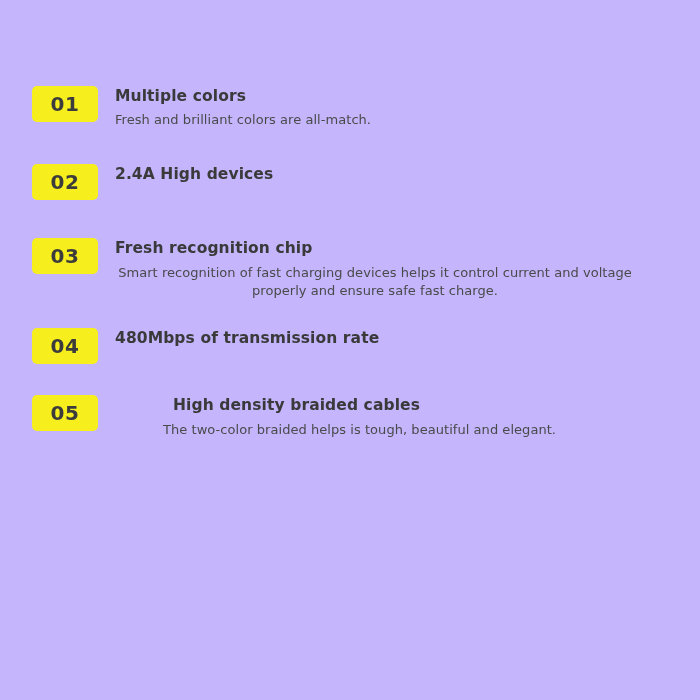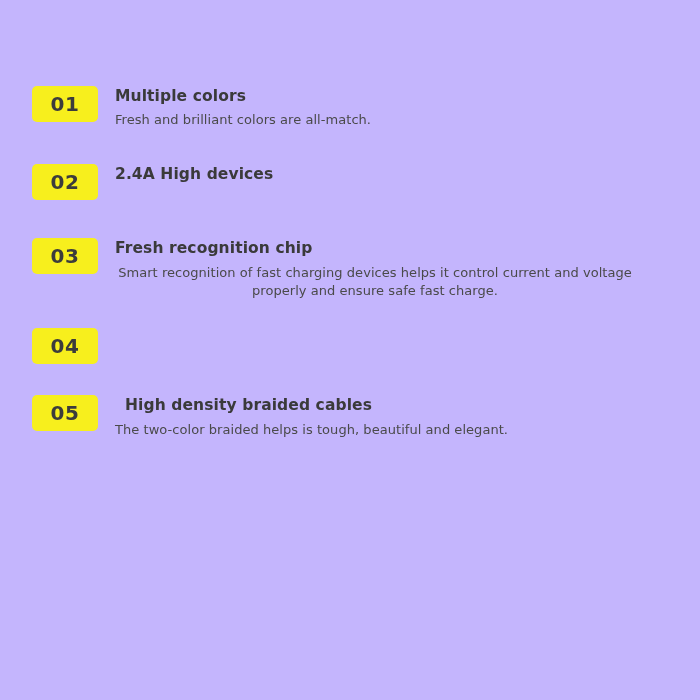--- a/index.html
+++ b/index.html
@@ -65,21 +65,21 @@
     margin: 0;
     max-width: 530px;
     letter-spacing: 0.05px;
   }
 
   
   .item-1 { margin-bottom: 34px; }
   .item-2 { margin-bottom: 38px; }
   .item-3 { margin-bottom: 27px; }
   .item-4 { }
-  .item-5 { margin-bottom: 0; }
+  .item-5 { margin-bottom: 0; gap: 48px; }
   .item-3 .feature-desc { max-width: 520px; text-align: center; }
   .item-5 .feature-title { margin-left: 10px; }
 </style>
 </head>
 <body>
 
 <div class="page">
   <div class="feature-list">
 
     <div class="feature-item item-1">
@@ -101,20 +101,21 @@
       <div class="badge">03</div>
       <div class="feature-text">
         <p class="feature-title">Fresh recognition chip</p>
         <p class="feature-desc">Smart recognition of fast charging devices helps it control current and voltage properly and ensure safe fast charge.</p>
       </div>
     </div>
 
     <div class="feature-item item-4">
       <div class="badge">04</div>
       <div class="feature-text">
+        <p class="feature-title">480Mbps of transmission rate</p>
       </div>
     </div>
 
     <div class="feature-item item-5">
       <div class="badge">05</div>
       <div class="feature-text">
         <p class="feature-title">High density braided cables</p>
         <p class="feature-desc">The two-color braided helps is tough, beautiful and elegant.</p>
       </div>
     </div>

